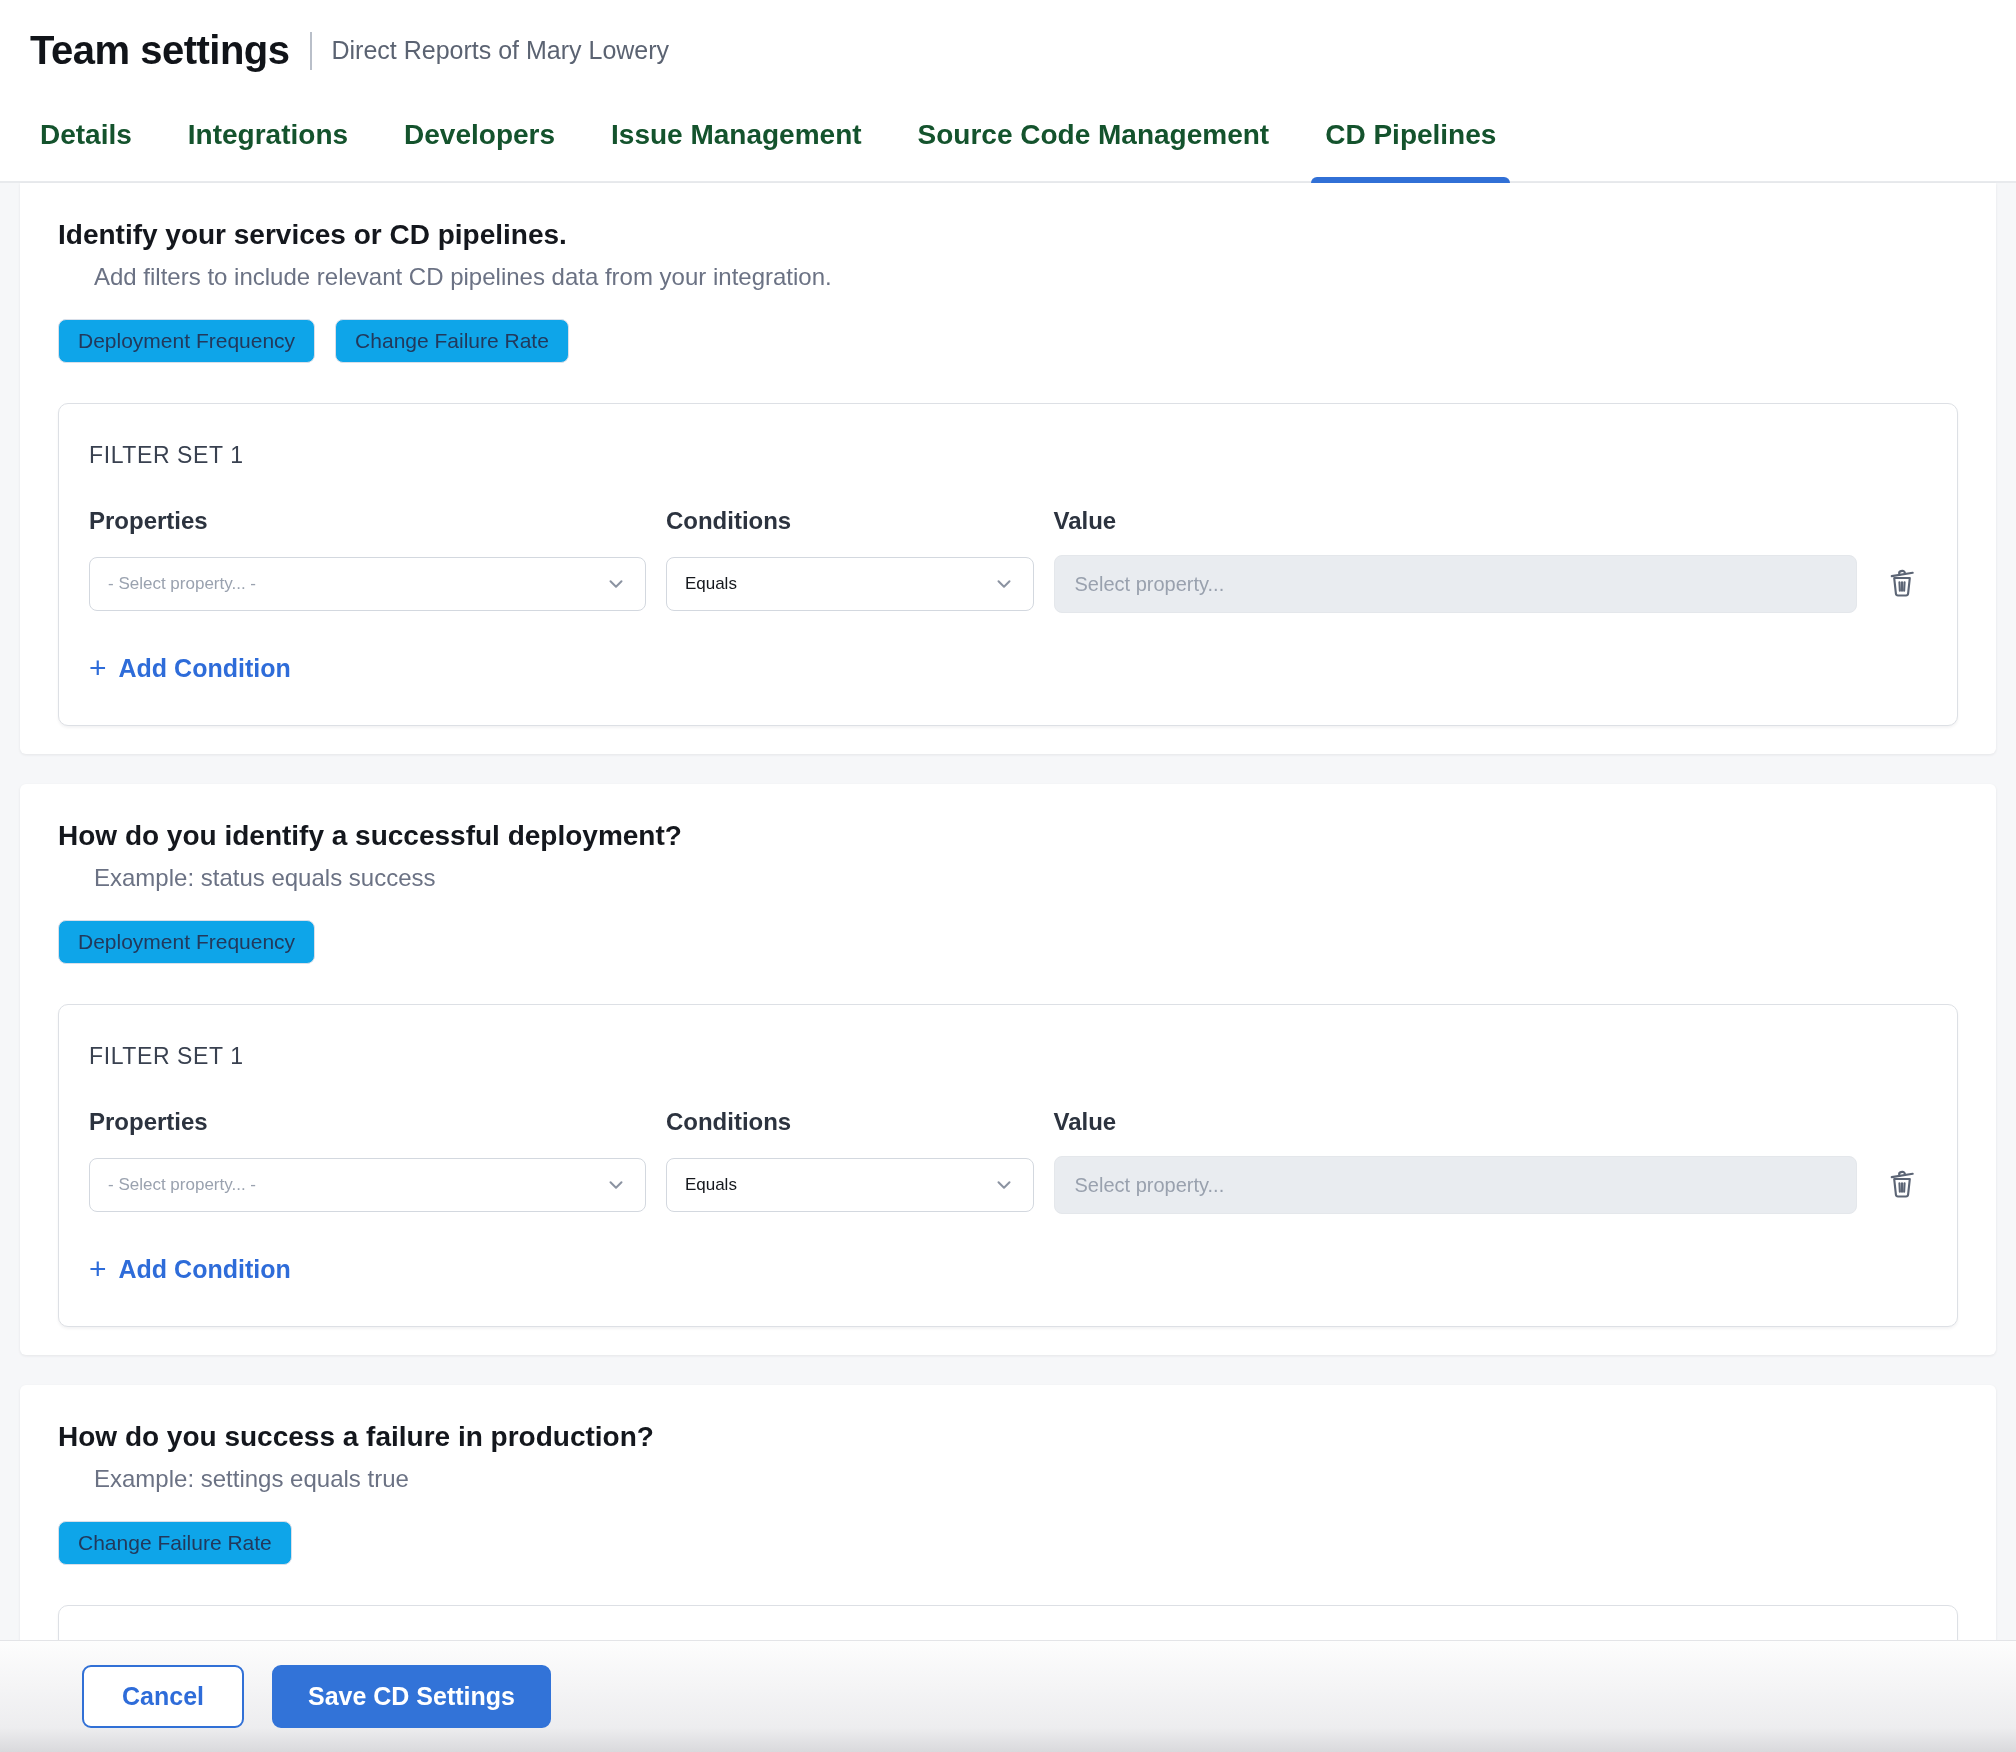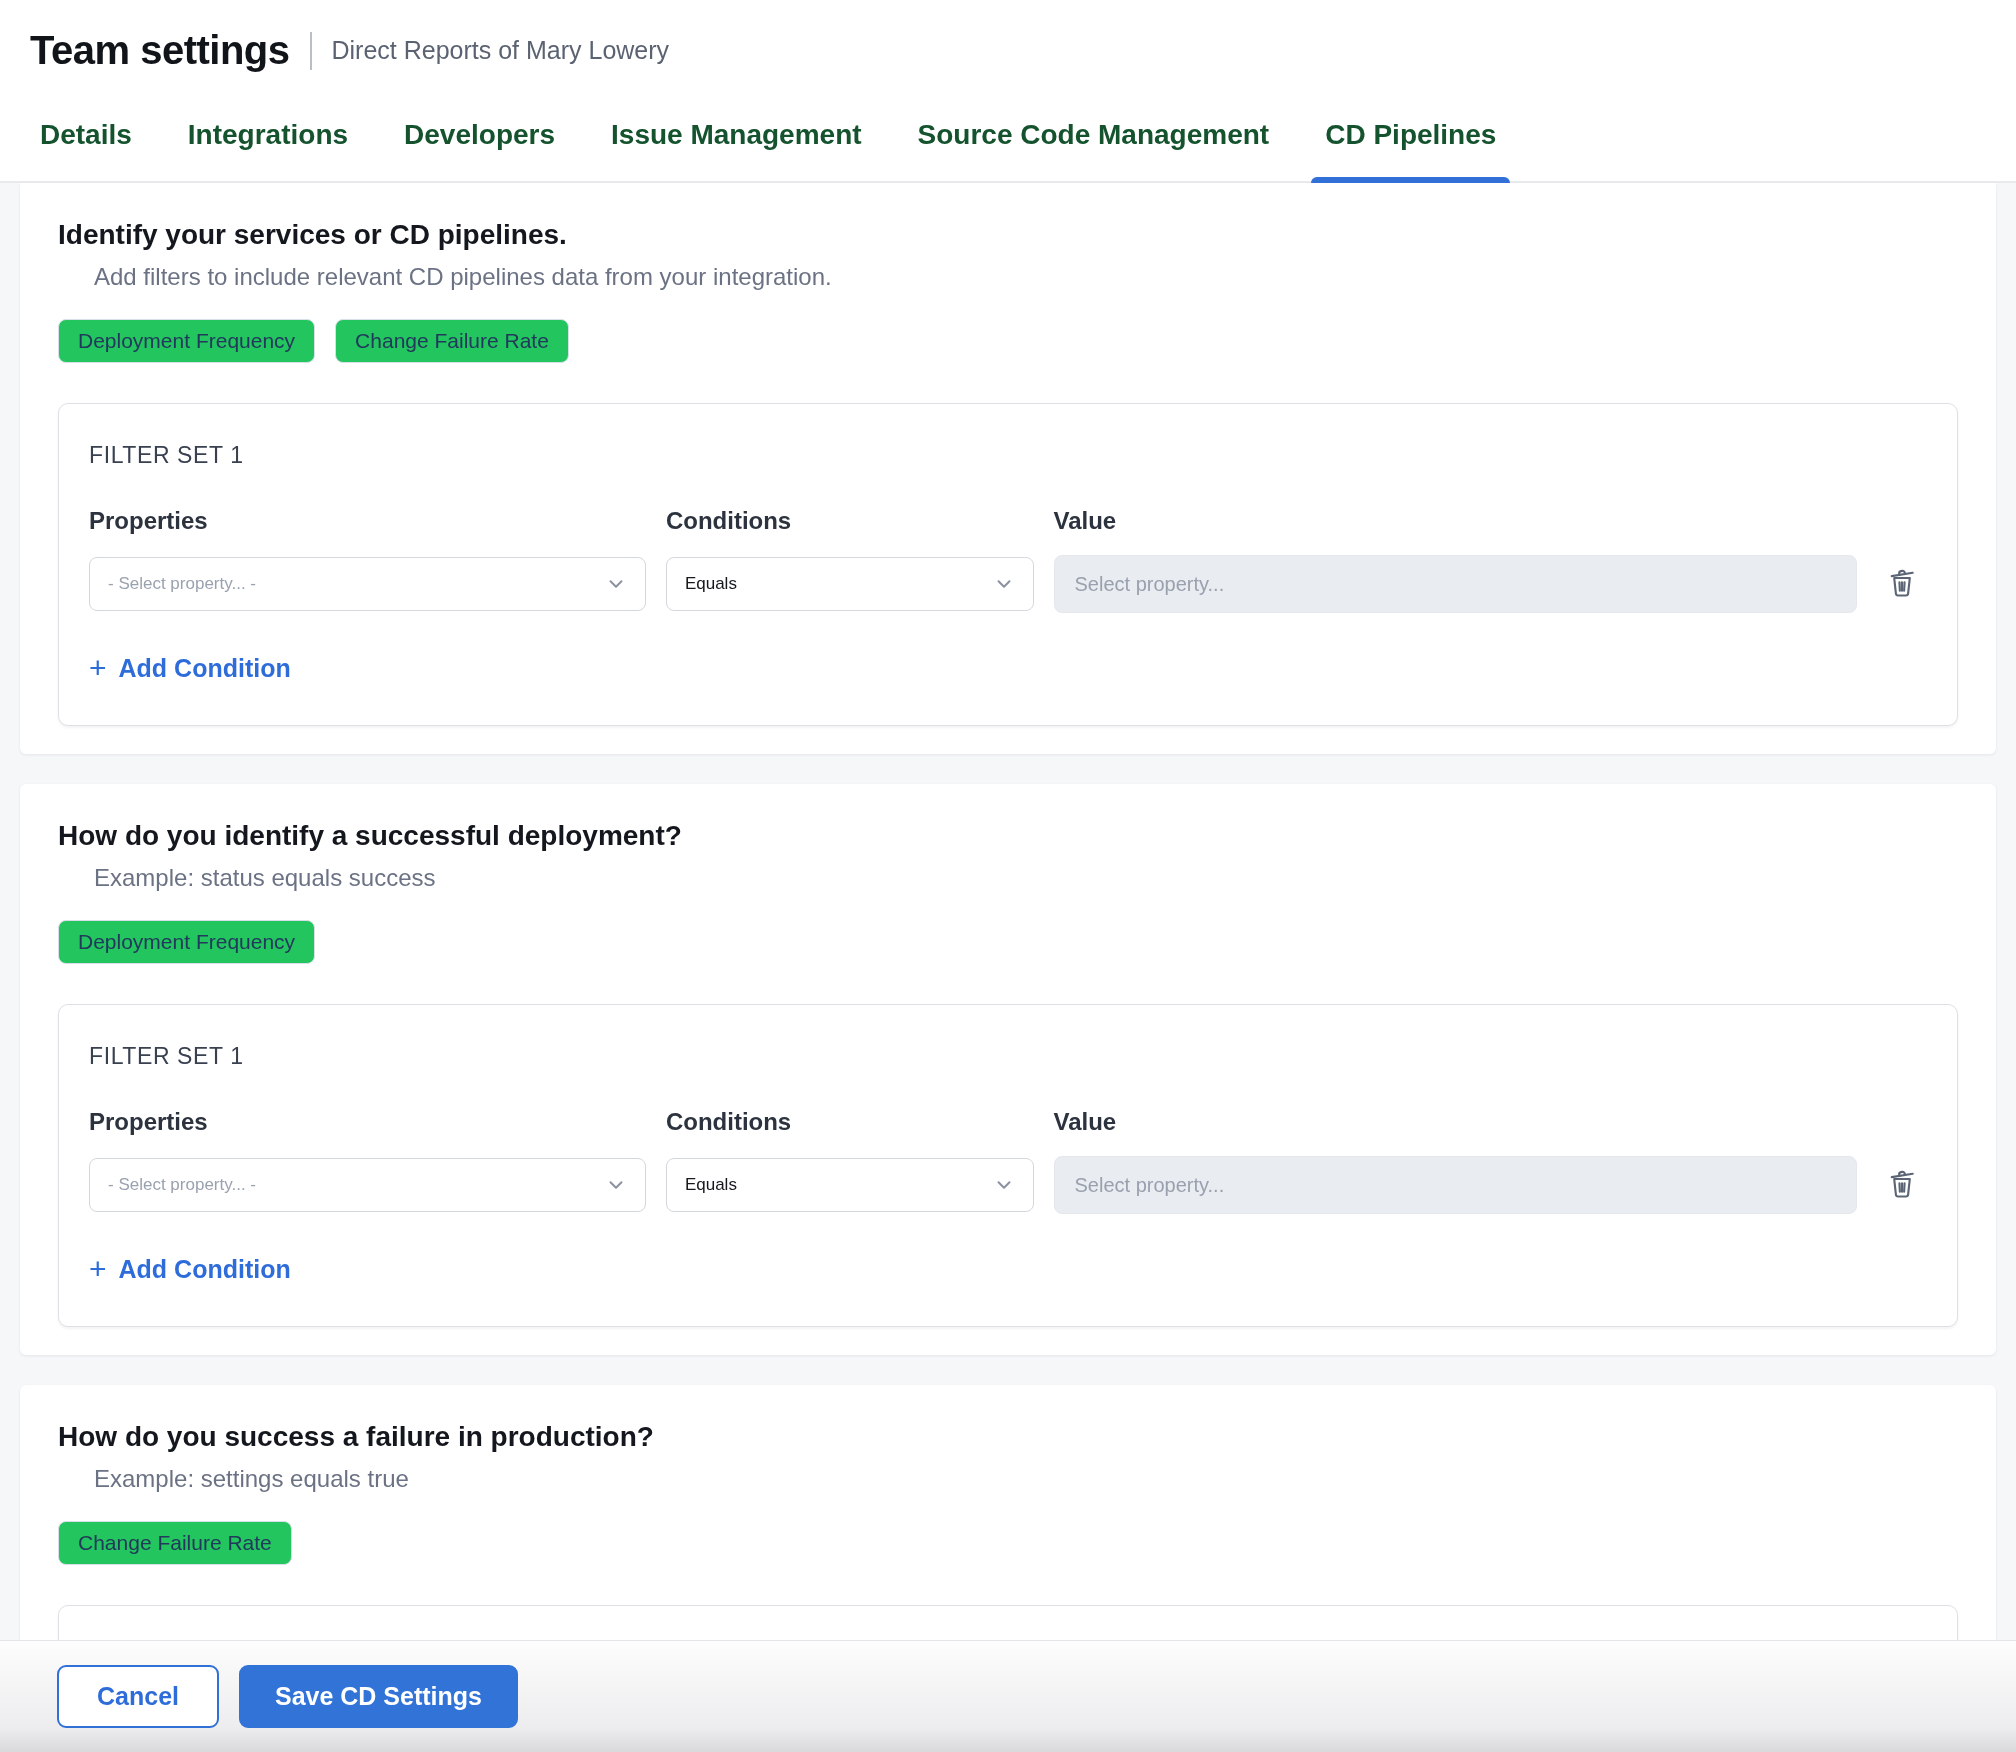--- a/index.html
+++ b/index.html
@@ -51,21 +51,21 @@
     box-shadow:0 1px 3px rgba(20,25,40,0.08);
   }
   .section-card.first { border-radius:0 0 6px 6px; margin-top:0; }
   .section-heading { font-size:28px; font-weight:700; color:#14171d; }
   .section-description { font-size:24px; color:#6b7284; margin-top:12px;margin-left:36px; }
 
   .chip-row { margin-top:28px; display:flex; gap:20px; }
   .chip {
     display:inline-block;
     font-size:21px; color:#22395c;
-    background:#22c55e;
+    background:#0ea5e9;
     border:1px solid #d9dfe9;
     border-radius:8px;
     padding:9px 19px;
   }
 
   
   .filter-card {
     margin-top:40px;
     border:1px solid #dde0e5;
     border-radius:10px;
@@ -123,22 +123,22 @@
   }
   .add-condition .plus { font-size:30px; font-weight:400; line-height:1; }
 
   
   .footer-bar {
     position:absolute; left:0; right:0; bottom:0;
     height:112px;
     border-top:1px solid #e3e4e7;
     background:linear-gradient(180deg,#fdfdfd 0%,#ededef 78%,#d9d9dc 100%);
     display:flex; align-items:center;
-    padding-left:57px;
-    gap:20px;
+    padding-left:82px;
+    gap:28px;
     margin-top:48px;
   }
   .btn {
     font-family:"Liberation Sans","DejaVu Sans",sans-serif;
     font-size:25px; font-weight:700;
     border-radius:9px;
     cursor:pointer;
     padding:15px 38px;
   }
   .btn-secondary {

